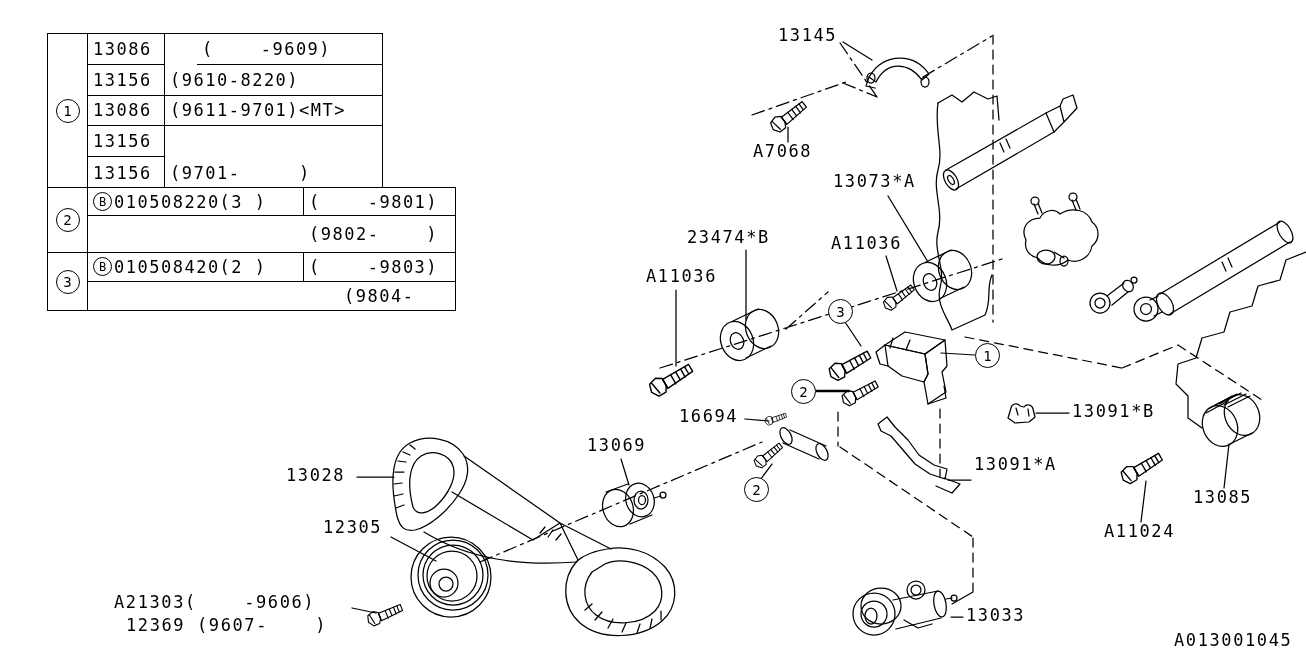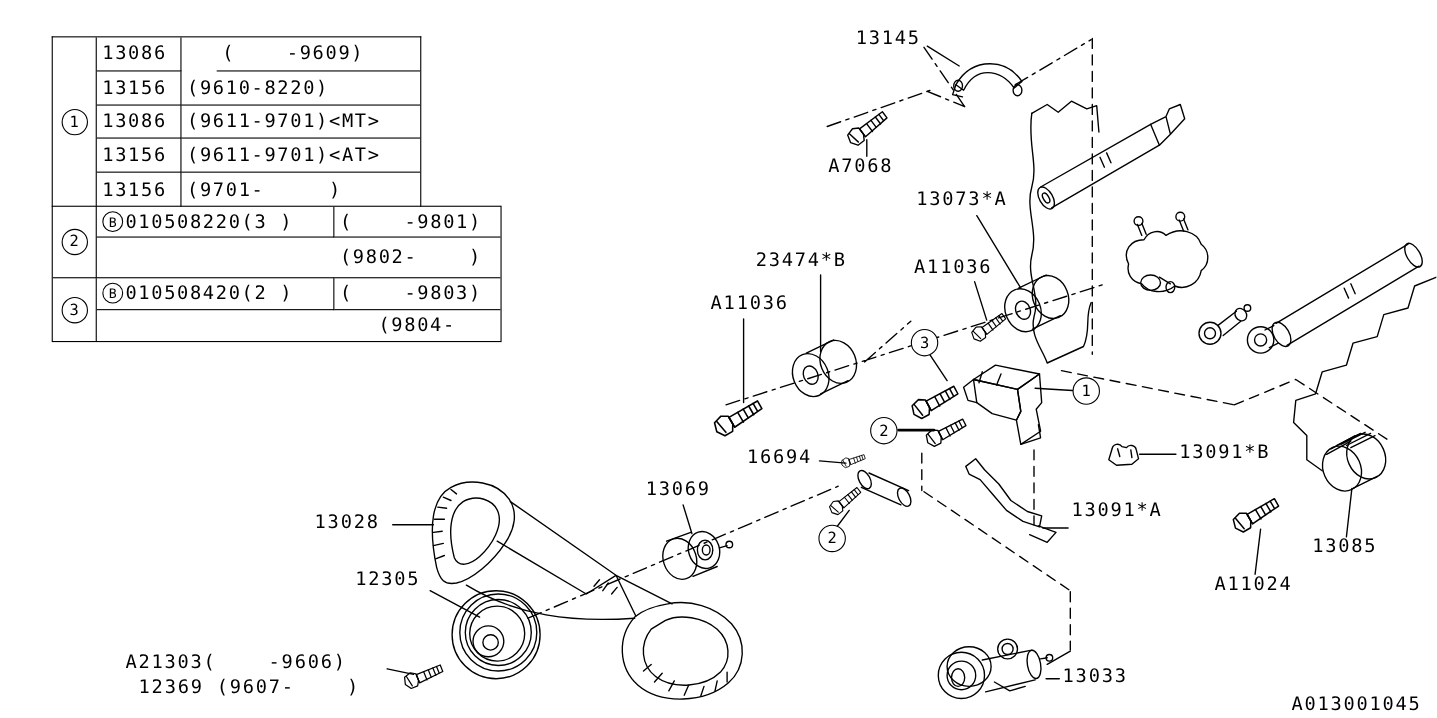--- a/index.html
+++ b/index.html
@@ -235,21 +235,20 @@
     <div class="refc bR" style="grid-row:1/6;grid-column:1;">
       <span class="circ">1</span>
     </div>
     <div class="cell bR bB" style="grid-row:1;grid-column:2;">13086</div>
     <div class="cell bB" style="grid-row:1;grid-column:3;margin-left:32px;">(    -9609)</div>
     <div class="cell bR bB" style="grid-row:2;grid-column:2;">13156</div>
     <div class="cell bB" style="grid-row:2;grid-column:3;">(9610-8220)</div>
     <div class="cell bR bB" style="grid-row:3;grid-column:2;">13086</div>
     <div class="cell bB" style="grid-row:3;grid-column:3;">(9611-9701)&lt;MT&gt;</div>
     <div class="cell bR bB" style="grid-row:4;grid-column:2;">13156</div>
-    <div class="cell bB" style="grid-row:4;grid-column:3;">(9611-9701)&lt;AT&gt;</div>
     <div class="cell bR" style="grid-row:5;grid-column:2;">13156</div>
     <div class="cell" style="grid-row:5;grid-column:3;">(9701-     )</div>
   </div>
 
   <div class="tblB">
     <div class="refc bR bB" style="grid-row:1/3;grid-column:1;">
       <span class="circ">2</span>
     </div>
     <div class="cell bR bB" style="grid-row:1;grid-column:2;">
       <span class="circB">B</span>

